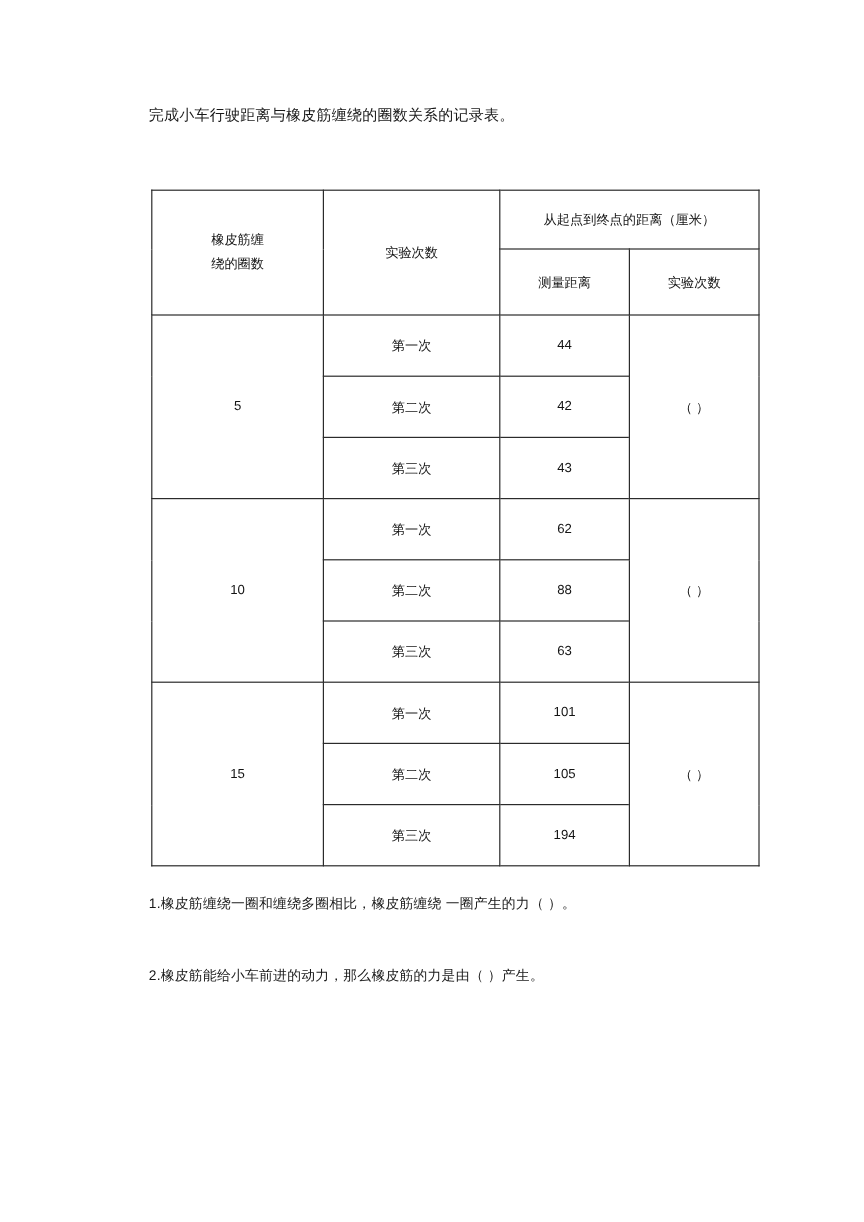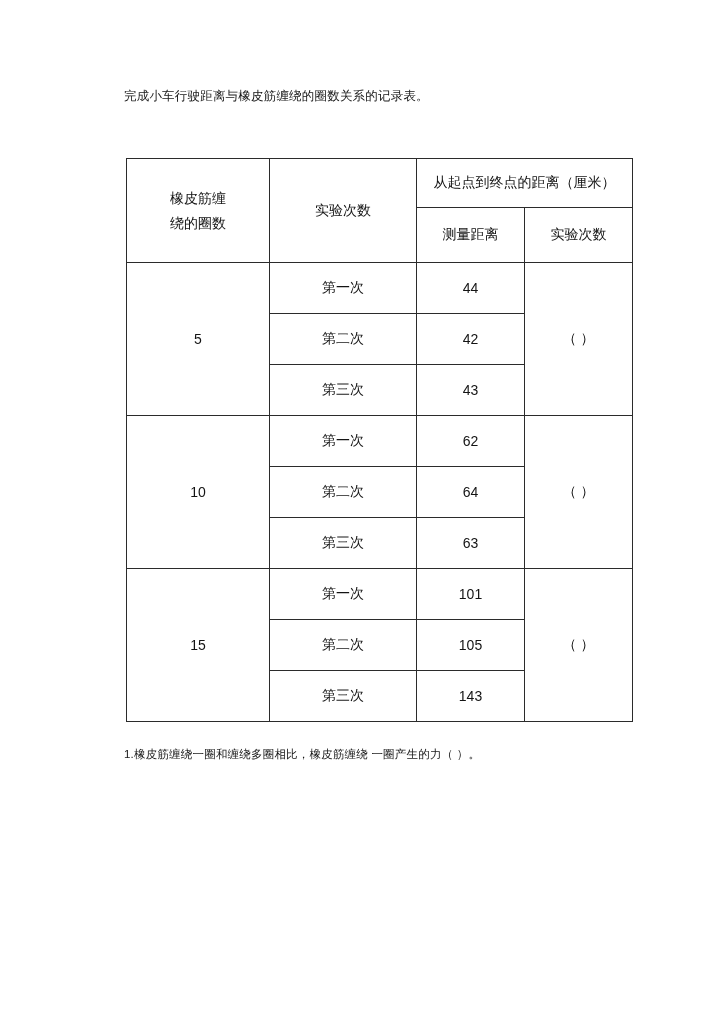--- a/index.html
+++ b/index.html
@@ -32,21 +32,21 @@
   }
   table.record {
     border-collapse: collapse;
     width: 507px;
     table-layout: fixed;
     margin: 0 0 0 2px;
   }
   table.record td, table.record th {
     border: 1px solid #2b2b2b;
     font-weight: normal;
-    font-size: 14px;
+    font-size: 11px;
     color: #141414;
     text-align: center;
     vertical-align: middle;
     padding: 0;
   }
   .hdr-loops {
     width: 142px;
     height: 102px;
     line-height: 1.75;
     margin-top: 20px;
@@ -135,41 +135,42 @@
       </tr>
 
       <tr>
         <td class="row-cell loops-cell" rowspan="3">10</td>
         <td class="row-cell trial-cell">第一次</td>
         <td class="row-cell meas-cell">62</td>
         <td class="row-cell avg-cell" rowspan="3">（          ）</td>
       </tr>
       <tr>
         <td class="row-cell trial-cell">第二次</td>
-        <td class="row-cell meas-cell">64</td>
+        <td class="row-cell meas-cell">88</td>
       </tr>
       <tr>
         <td class="row-cell trial-cell">第三次</td>
         <td class="row-cell meas-cell">63</td>
       </tr>
 
       <tr>
         <td class="row-cell loops-cell" rowspan="3">15</td>
         <td class="row-cell trial-cell">第一次</td>
         <td class="row-cell meas-cell">101</td>
         <td class="row-cell avg-cell" rowspan="3">（          ）</td>
       </tr>
       <tr>
         <td class="row-cell trial-cell">第二次</td>
         <td class="row-cell meas-cell">105</td>
       </tr>
       <tr>
         <td class="row-cell trial-cell">第三次</td>
-        <td class="row-cell meas-cell">143</td>
+        <td class="row-cell meas-cell">194</td>
       </tr>
     </tbody>
   </table>
 
   <div class="questions">
     <p class="q">1.橡皮筋缠绕一圈和缠绕多圈相比，橡皮筋缠绕 一圈产生的力（          ）。</p>
+    <p class="q">2.橡皮筋能给小车前进的动力，那么橡皮筋的力是由（         ）产生。</p>
   </div>
 
 </div>
 
 </body></html>

